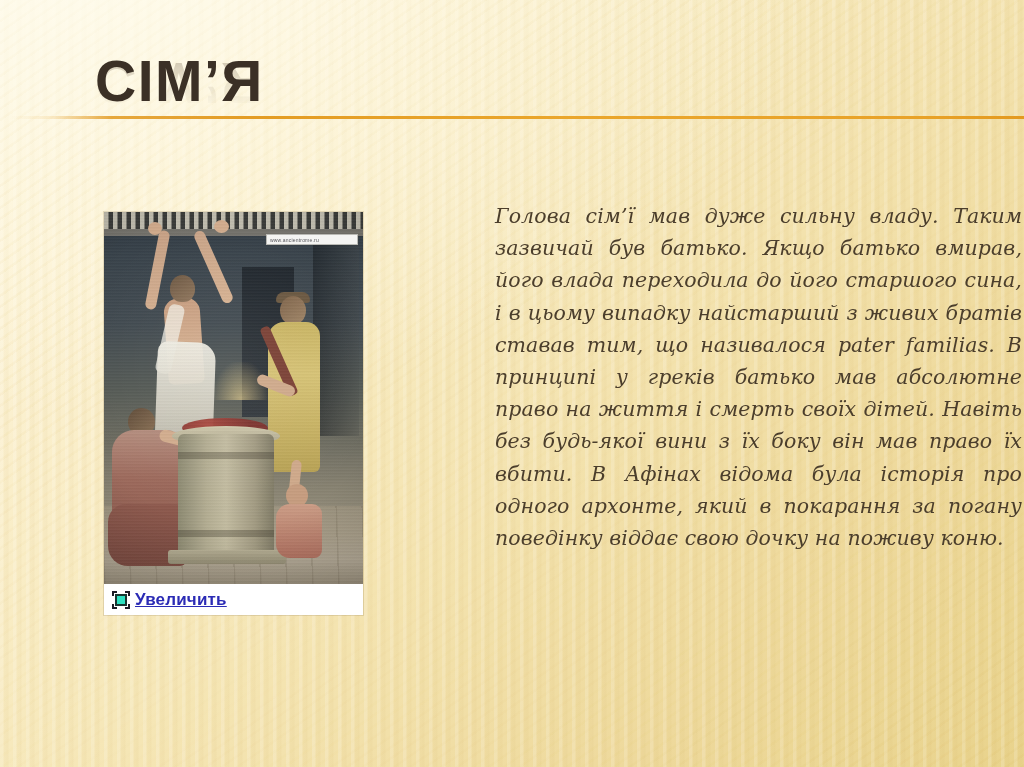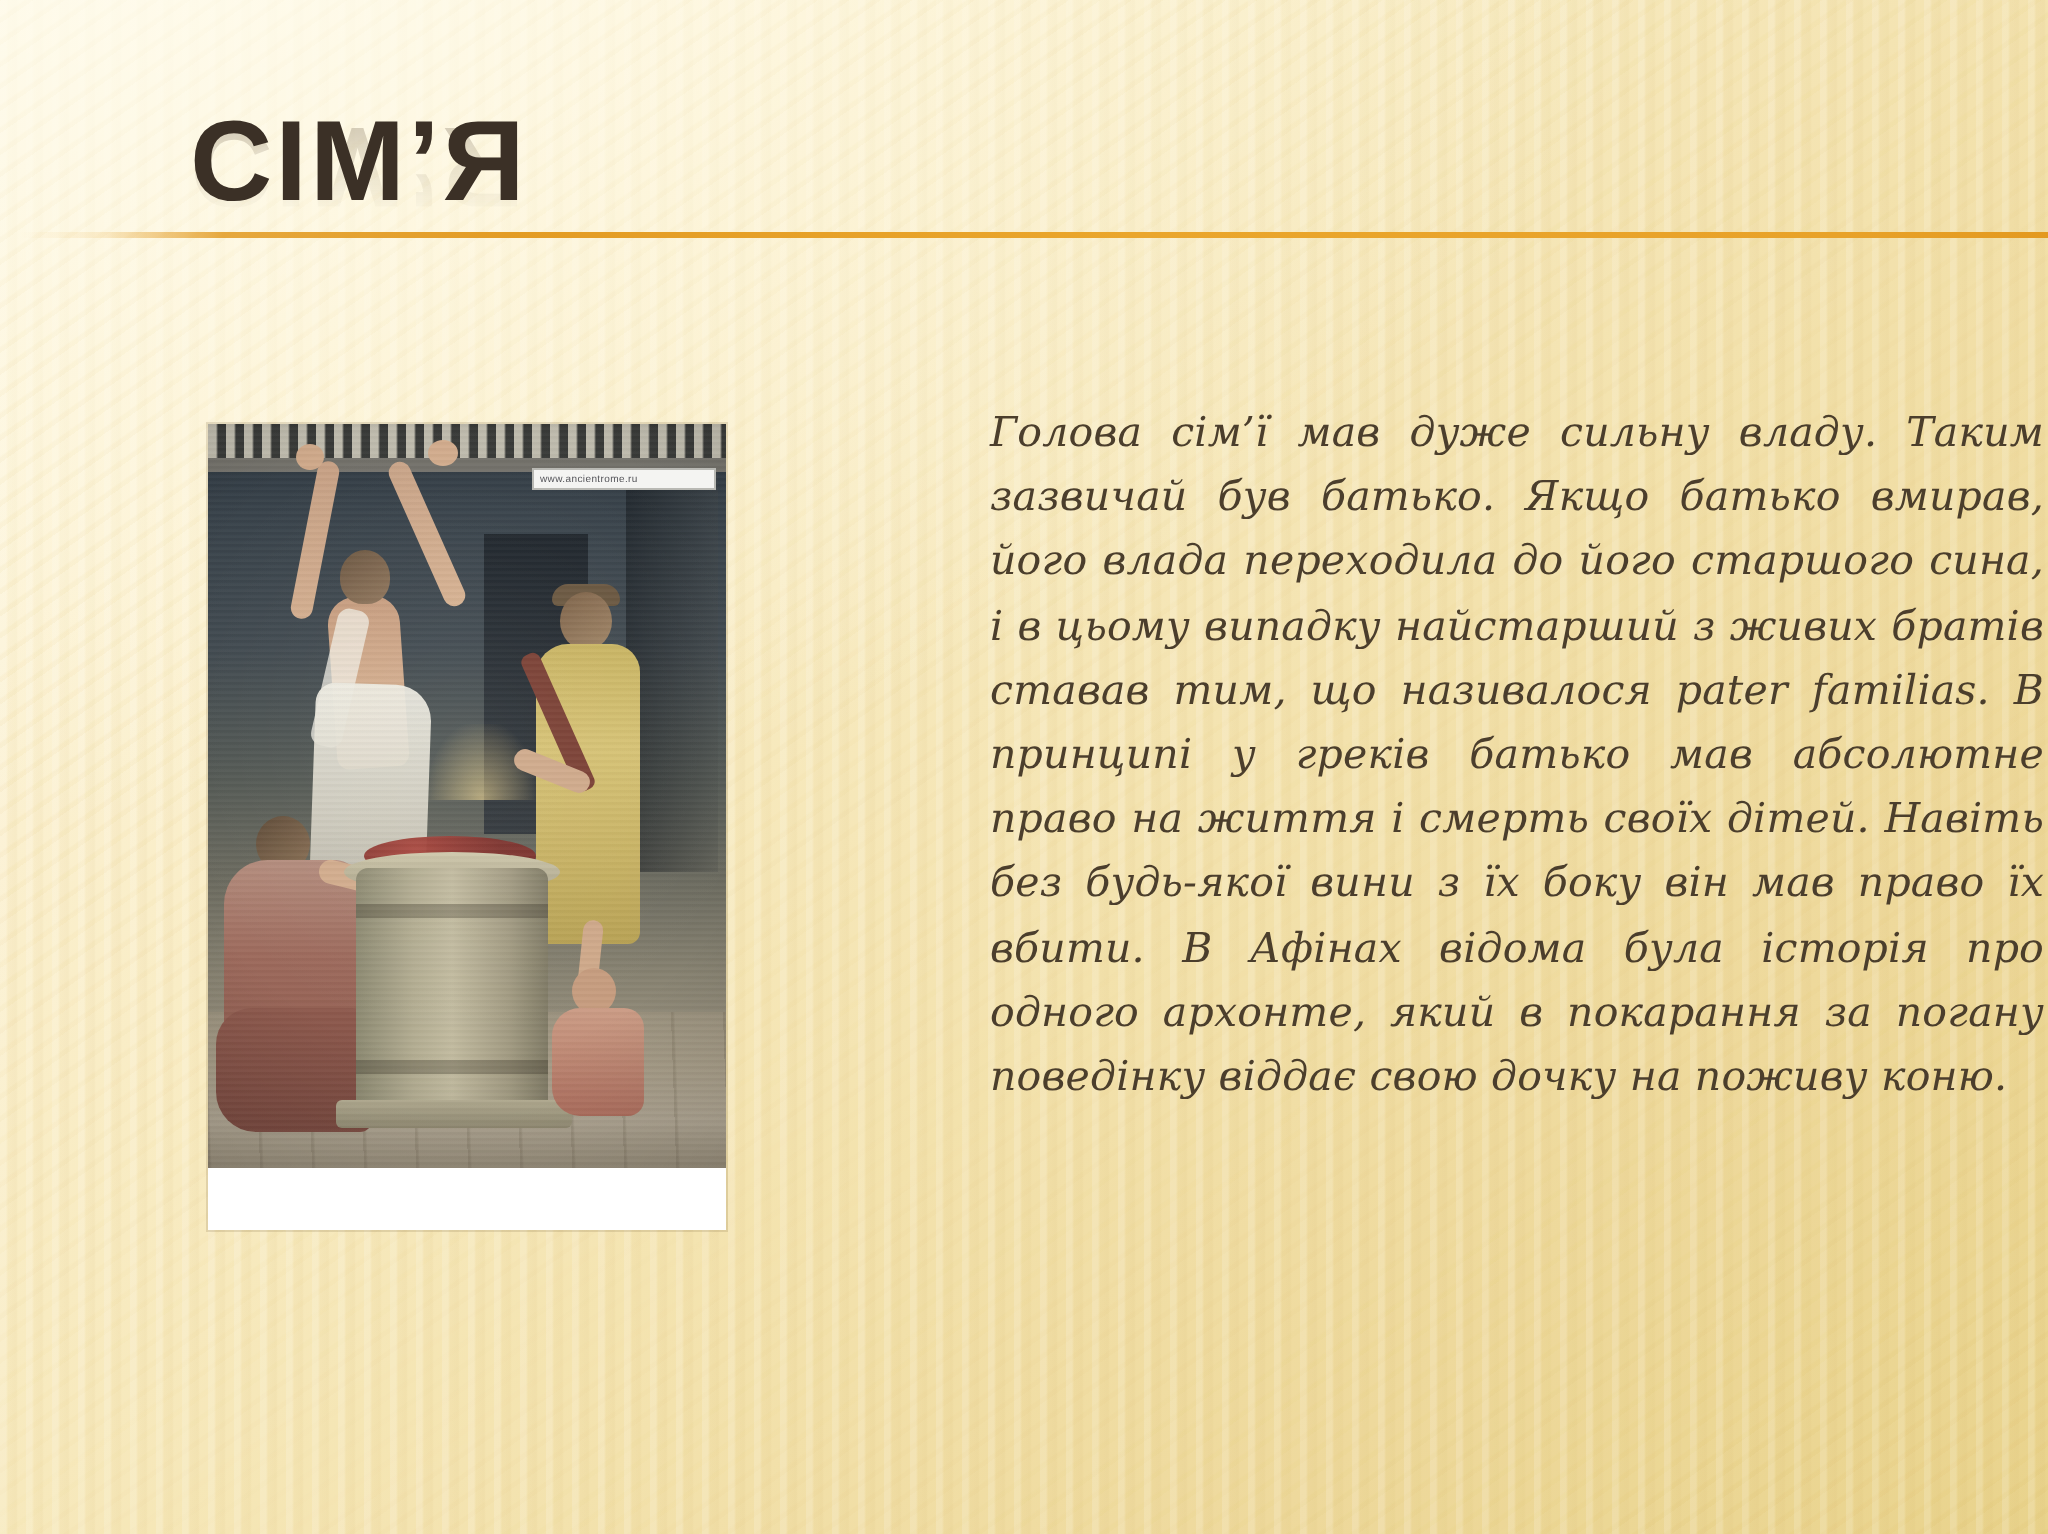--- a/index.html
+++ b/index.html
@@ -555,17 +555,27 @@
       <div class="fig-child-body"></div>
 
       <div class="scene-shade"></div>
       <div class="scene-grain"></div>
 
       <div class="photo-watermark">
         <span>www.ancientrome.ru</span>
       </div>
     </div>
 
+    <div class="caption-bar">
+      <span class="zoom-icon">
+        <span class="c tl"></span>
+        <span class="c tr"></span>
+        <span class="c bl"></span>
+        <span class="c br"></span>
+        <span class="sq"></span>
+      </span>
+      <span class="caption-link">Увеличить</span>
+    </div>
   </div>
 
   <div class="body-text">Голова сім’ї мав дуже сильну владу. Таким зазвичай був батько. Якщо батько вмирав, його влада переходила до його старшого сина, і в цьому випадку найстарший з живих братів ставав тим, що називалося pater familias. В принципі у греків батько мав абсолютне право на життя і смерть своїх дітей. Навіть без будь-якої вини з їх боку він мав право їх вбити. В Афінах відома була історія про одного архонте, який в покарання за погану поведінку віддає свою дочку на поживу коню.</div>
 
 </div>
 
 </body></html>

